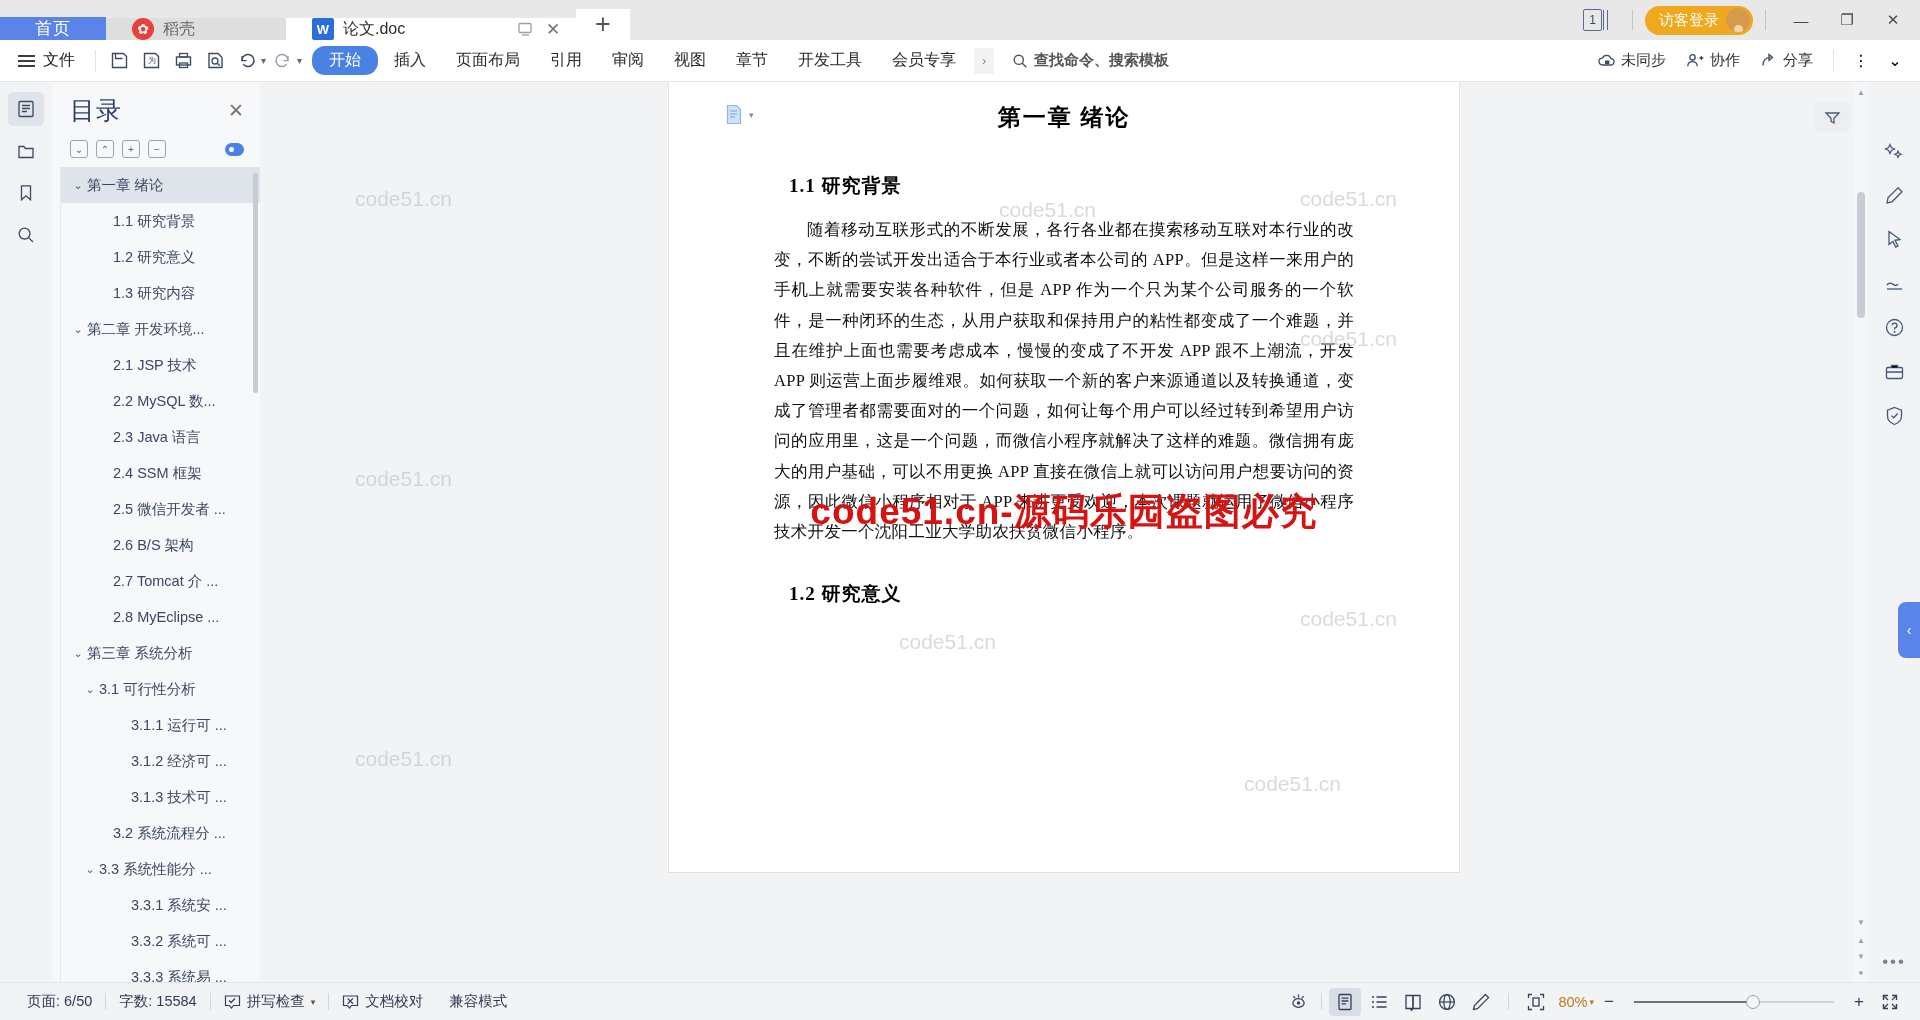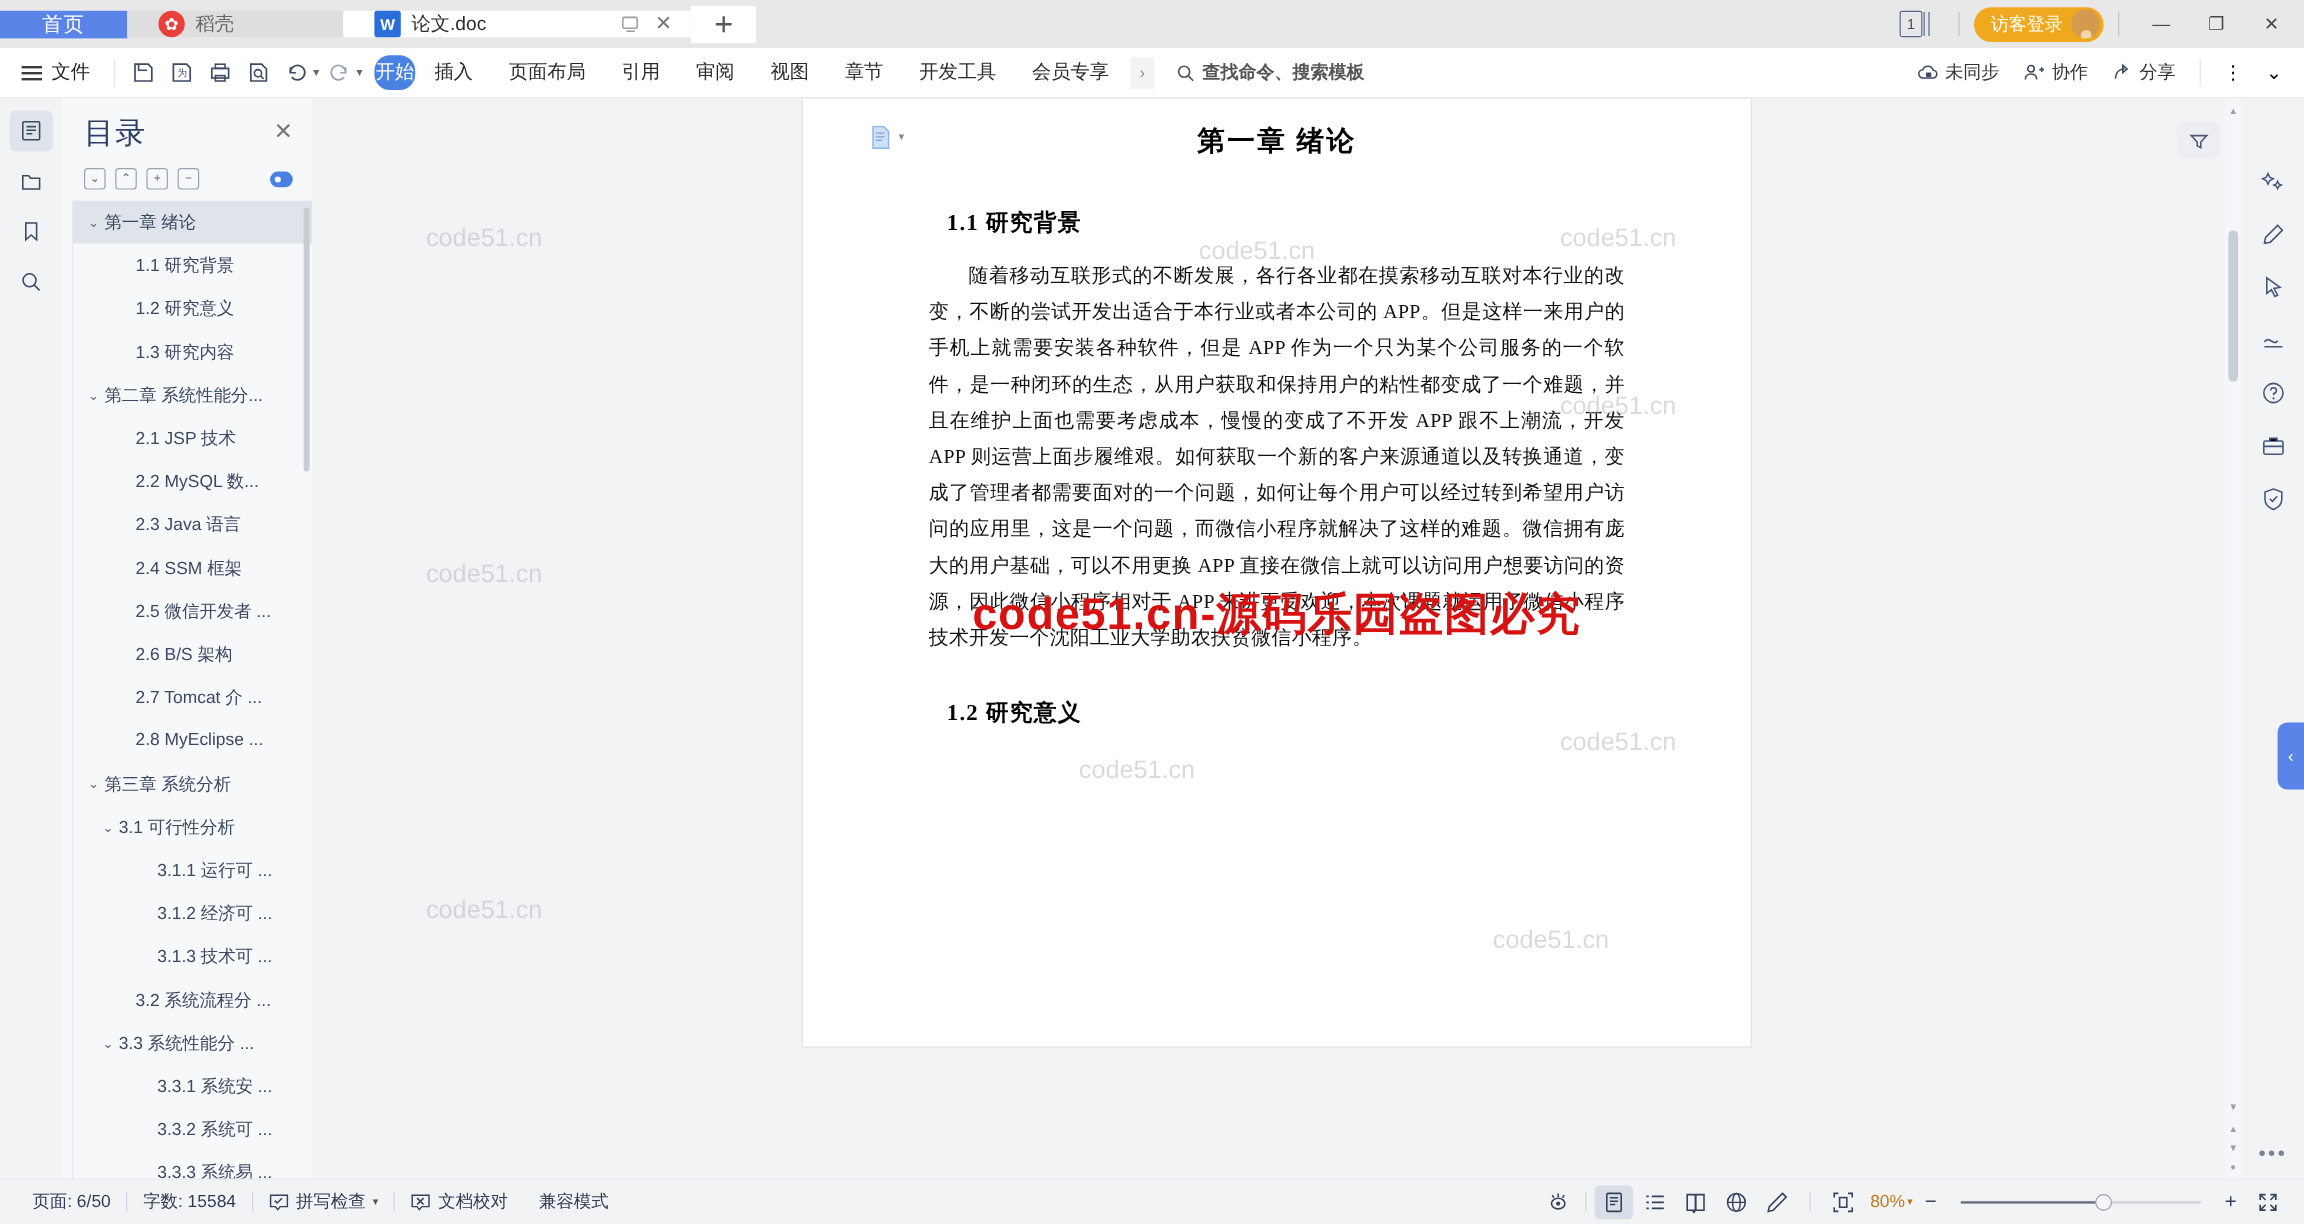--- a/index.html
+++ b/index.html
@@ -6,21 +6,21 @@
   html, body {
     width: 1920px; height: 1020px;
     font-family: "Liberation Sans", "DejaVu Sans", sans-serif;
     overflow: hidden; background: #f2f3f5;
     -webkit-font-smoothing: antialiased;
   }
   #app { position: relative; width: 1920px; height: 1020px; display: flex; flex-direction: column; }
 
   
   .titlebar {
-    height: 40px; background: #e8e8e8; display: flex; align-items: center;
+    height: 40px; background: #e8e8e8; display: flex; align-items: flex-end;
     flex: 0 0 40px; position: relative;
   }
   .tab-home {
     width: 106px; background: #5b84e8; color: #fff; display: flex;
     align-items: center; justify-content: center; font-size: 17px; letter-spacing: 1px;
     cursor: pointer;
   }
   .tab-daoke {
     width: 180px; background: #dedede; display: flex; align-items: center;
     gap: 9px; padding-left: 26px; cursor: pointer;
@@ -83,21 +83,21 @@
   .file-btn { display: flex; align-items: center; gap: 8px; padding: 0 12px 0 4px; cursor: pointer; }
   .ham { display: flex; flex-direction: column; gap: 3px; }
   .ham i { display: block; width: 17px; height: 2px; background: #3d3d3d; }
   .file-btn .lbl { font-size: 16px; color: #222; }
   .rdiv { width: 1px; height: 22px; background: #e2e2e2; margin: 0 8px; }
   .qa { display: flex; align-items: center; gap: 2px; }
   .qicon { width: 30px; height: 30px; display: flex; align-items: center; justify-content: center; cursor: pointer; border-radius: 4px; }
   .qcar { font-size: 10px; color: #666; margin-left: -3px; }
   .tabs { display: flex; align-items: center; gap: 2px; margin-left: 10px; }
   .rtab { padding: 4px 14px; font-size: 16px; color: #2b2b2b; cursor: pointer; border-radius: 13px; white-space: nowrap;}
-  .rtab.active { background: #4a82e4; color: #fff; font-weight: 500; padding: 4px 1px; }
+  .rtab.active { background: #4a82e4; color: #fff; font-weight: 500; padding: 4px 17px; }
   .chev-more {
     width: 20px; height: 26px; background: #f3f3f3; color: #888; font-size: 13px;
     display: flex; align-items: center; justify-content: center; margin-left: 4px; cursor: pointer;
   }
   .search-box { display: flex; align-items: center; gap: 6px; margin-left: 18px; cursor: text; }
   .search-box .ph { font-size: 15px; color: #555; font-weight: bold; }
   .ribbon-right { margin-left: auto; display: flex; align-items: center; gap: 4px; }
   .rr-item { display: flex; align-items: center; gap: 5px; padding: 4px 8px; font-size: 15px; color: #333; cursor: pointer; border-radius: 4px;}
 
   
@@ -386,21 +386,21 @@
           <div class="oi lvl2">
             <span class="car empty">⌄</span>
             <span>1.2 研究意义</span>
           </div>
           <div class="oi lvl2">
             <span class="car empty">⌄</span>
             <span>1.3 研究内容</span>
           </div>
           <div class="oi lvl1">
             <span class="car">⌄</span>
-            <span>第二章 系统性能分...</span>
+            <span>第二章 开发环境...</span>
           </div>
           <div class="oi lvl2">
             <span class="car empty">⌄</span>
             <span>2.1 JSP 技术</span>
           </div>
           <div class="oi lvl2">
             <span class="car empty">⌄</span>
             <span>2.2 MySQL 数...</span>
           </div>
           <div class="oi lvl2">

